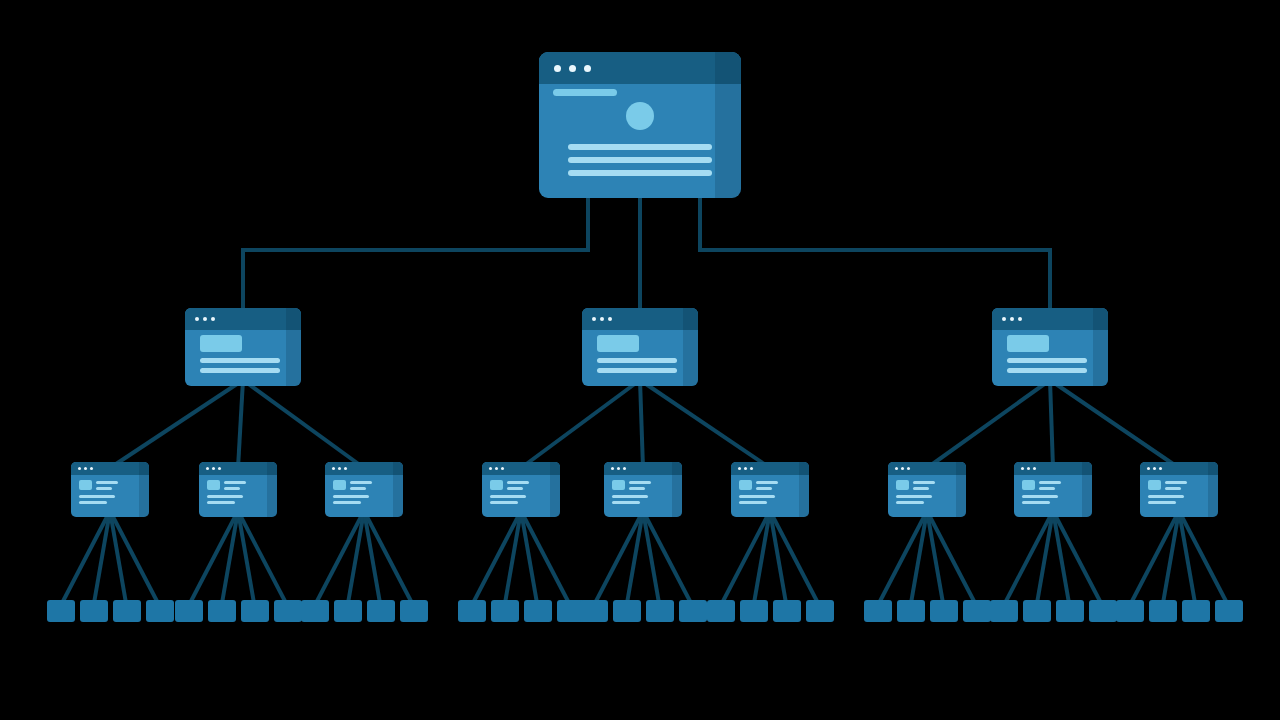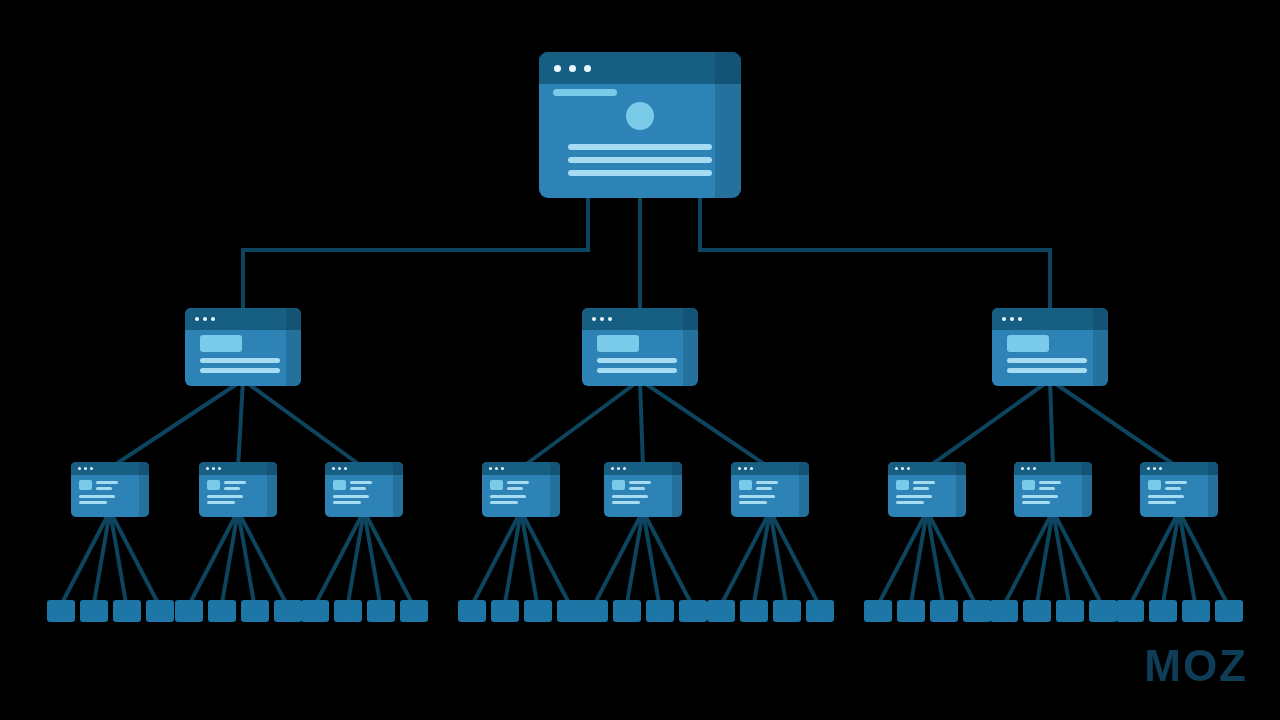--- a/index.html
+++ b/index.html
@@ -327,14 +327,13 @@
         <div class="s-line a"></div>
         <div class="s-line b"></div>
         <div class="s-line c"></div>
         <div class="s-line d"></div>
       </div>
       <div class="leaf" style="left: 1115.5px; top: 600px;"></div>
       <div class="leaf" style="left: 1148.5px; top: 600px;"></div>
       <div class="leaf" style="left: 1181.5px; top: 600px;"></div>
       <div class="leaf" style="left: 1214.5px; top: 600px;"></div>
     </div>
-  <div class="logo">MOZ</div>
 </div>
 
 </body></html>

